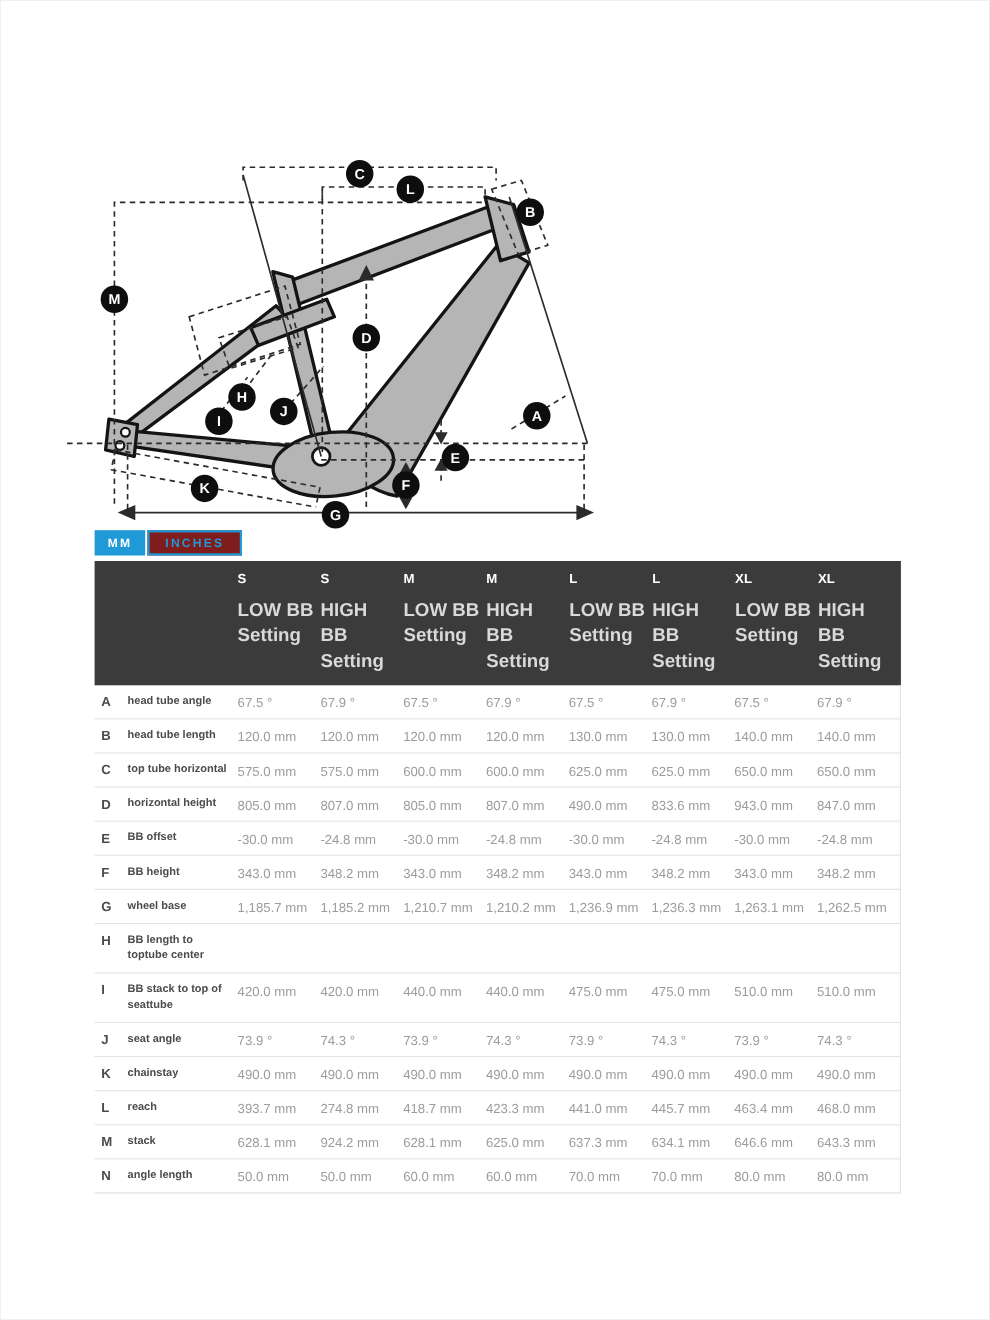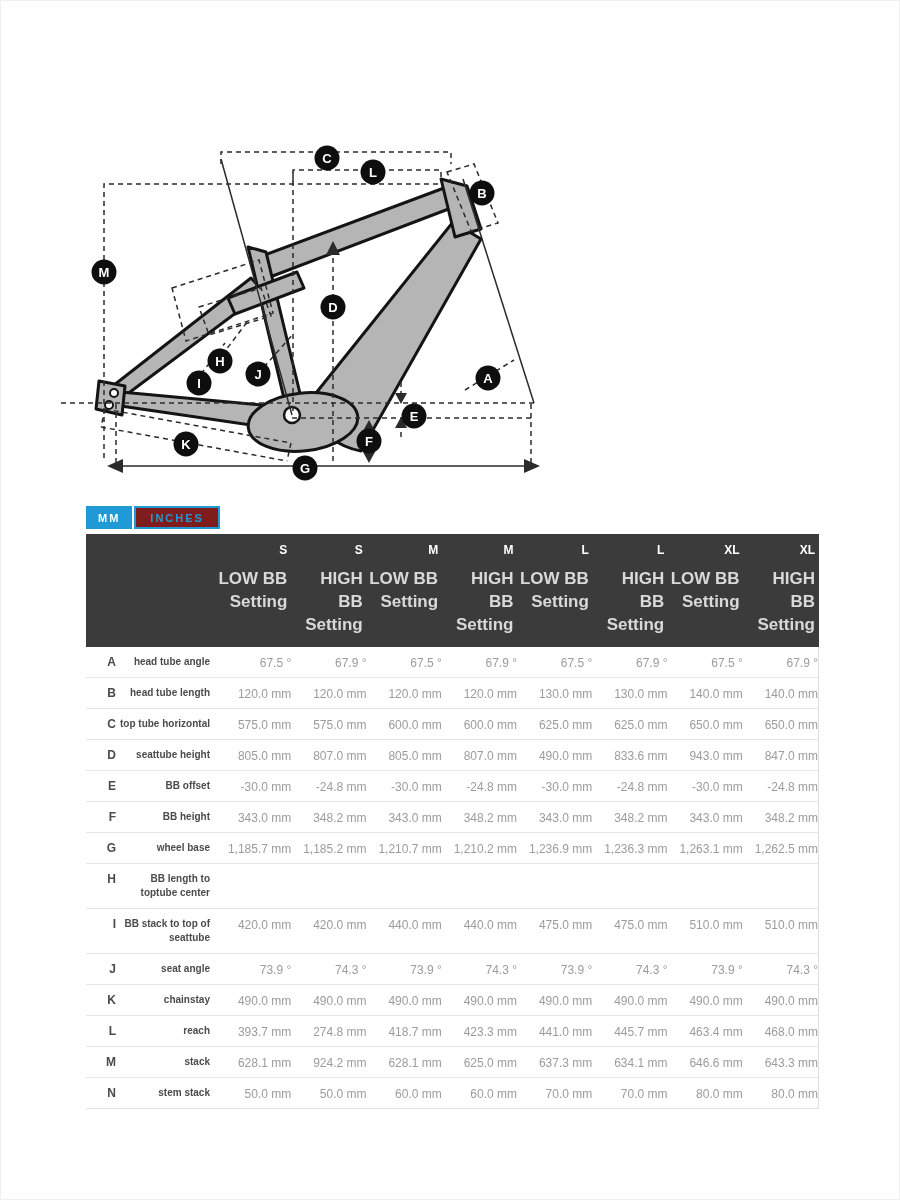--- a/index.html
+++ b/index.html
@@ -3,21 +3,21 @@
 <meta charset="utf-8">
 <style>
   html,body{margin:0;padding:0;}
   body{
     width:900px;height:1200px;background:#ffffff;position:relative;
     font-family:"Liberation Sans",sans-serif;overflow:hidden;
     border:1px solid #f0f0f0;box-sizing:border-box;
   }
   .diagram-wrap{position:absolute;left:0;top:0;width:900px;height:495px;}
   
-  .geo{position:absolute;left:85px;top:505px;width:733px;text-align:right;}
+  .geo{position:absolute;left:85px;top:481px;width:733px;}
   .tabs{display:flex;align-items:flex-start;height:26px;}
   .tab{font-size:11px;font-weight:bold;letter-spacing:2px;cursor:pointer;box-sizing:border-box;}
   .tab.active{background:#1f9ad6;color:#ffffff;padding:6px 12px 5px 12px;}
   .tab.inactive{background:#7f1d1d;color:#1f9ad6;border:2px solid #1f9ad6;padding:4px 14px 3px 14px;margin-left:2px;}
   .thead{display:flex;background:#3b3b3b;color:#ffffff;padding:9px 0 10px 0;margin-top:2px;}
   .lead-spacer{width:130px;flex:none;}
   .th-col{flex:1;min-width:0;padding-right:4px;}
   .th-size{font-size:12px;font-weight:bold;color:#ffffff;margin-bottom:11px;}
   .th-set{font-size:17px;font-weight:bold;color:#d9d9d9;line-height:1.35;}
   .tbody{border-right:1px solid #e0e0e0;border-bottom:1px solid #e0e0e0;}
@@ -226,21 +226,21 @@
         <div class="cell-value">575.0 mm</div>
         <div class="cell-value">600.0 mm</div>
         <div class="cell-value">600.0 mm</div>
         <div class="cell-value">625.0 mm</div>
         <div class="cell-value">625.0 mm</div>
         <div class="cell-value">650.0 mm</div>
         <div class="cell-value">650.0 mm</div>
       </div>
       <div class="row">
         <div class="cell-letter">D</div>
-        <div class="cell-label">seattube height</div>
+        <div class="cell-label">horizontal height</div>
         <div class="cell-value">805.0 mm</div>
         <div class="cell-value">807.0 mm</div>
         <div class="cell-value">805.0 mm</div>
         <div class="cell-value">807.0 mm</div>
         <div class="cell-value">490.0 mm</div>
         <div class="cell-value">833.6 mm</div>
         <div class="cell-value">943.0 mm</div>
         <div class="cell-value">847.0 mm</div>
       </div>
       <div class="row">
@@ -346,21 +346,21 @@
         <div class="cell-value">924.2 mm</div>
         <div class="cell-value">628.1 mm</div>
         <div class="cell-value">625.0 mm</div>
         <div class="cell-value">637.3 mm</div>
         <div class="cell-value">634.1 mm</div>
         <div class="cell-value">646.6 mm</div>
         <div class="cell-value">643.3 mm</div>
       </div>
       <div class="row">
         <div class="cell-letter">N</div>
-        <div class="cell-label">stem stack</div>
+        <div class="cell-label">angle length</div>
         <div class="cell-value">50.0 mm</div>
         <div class="cell-value">50.0 mm</div>
         <div class="cell-value">60.0 mm</div>
         <div class="cell-value">60.0 mm</div>
         <div class="cell-value">70.0 mm</div>
         <div class="cell-value">70.0 mm</div>
         <div class="cell-value">80.0 mm</div>
         <div class="cell-value">80.0 mm</div>
       </div>
     </div>

